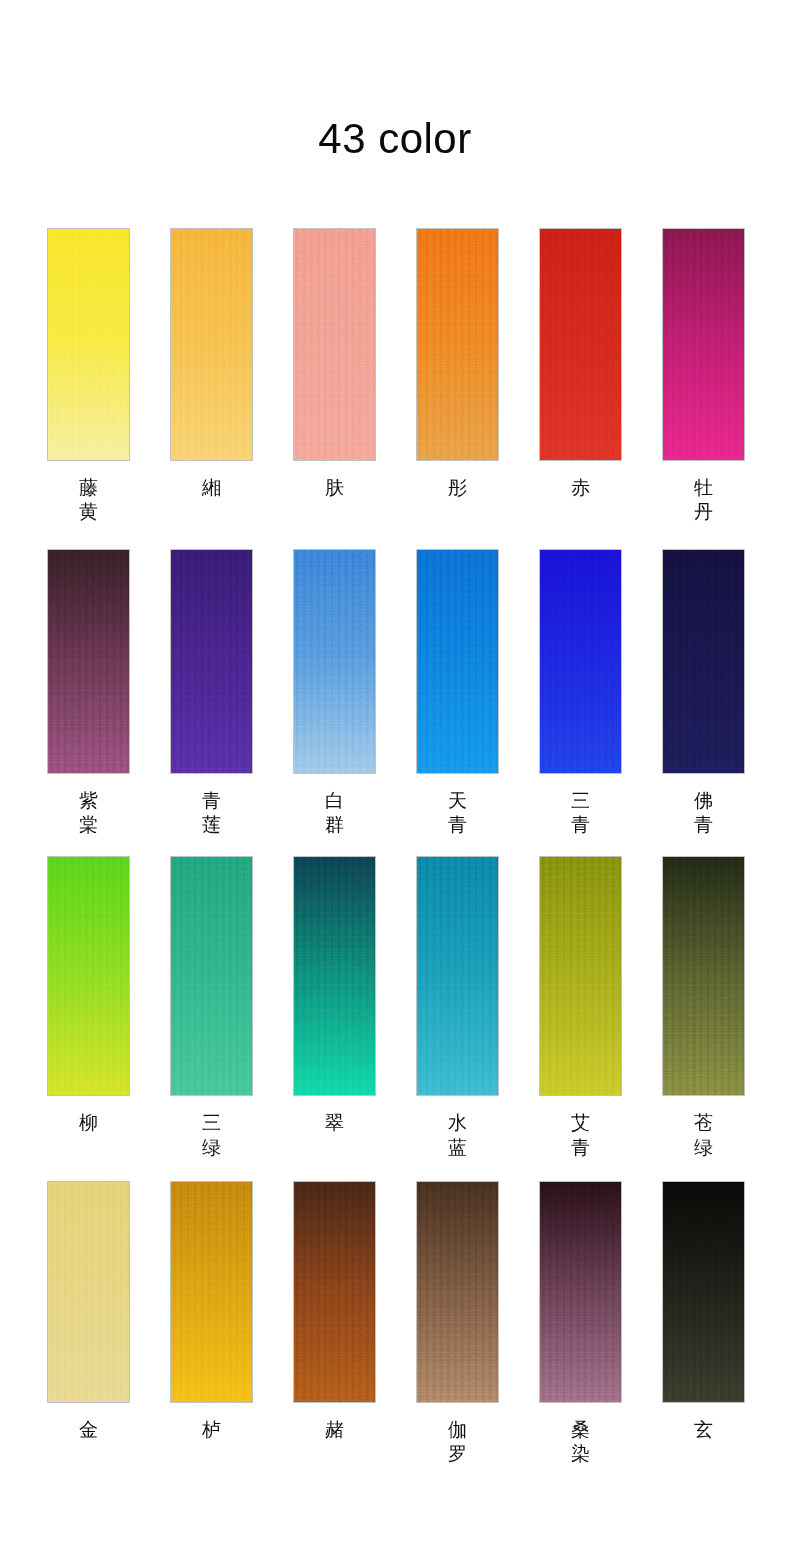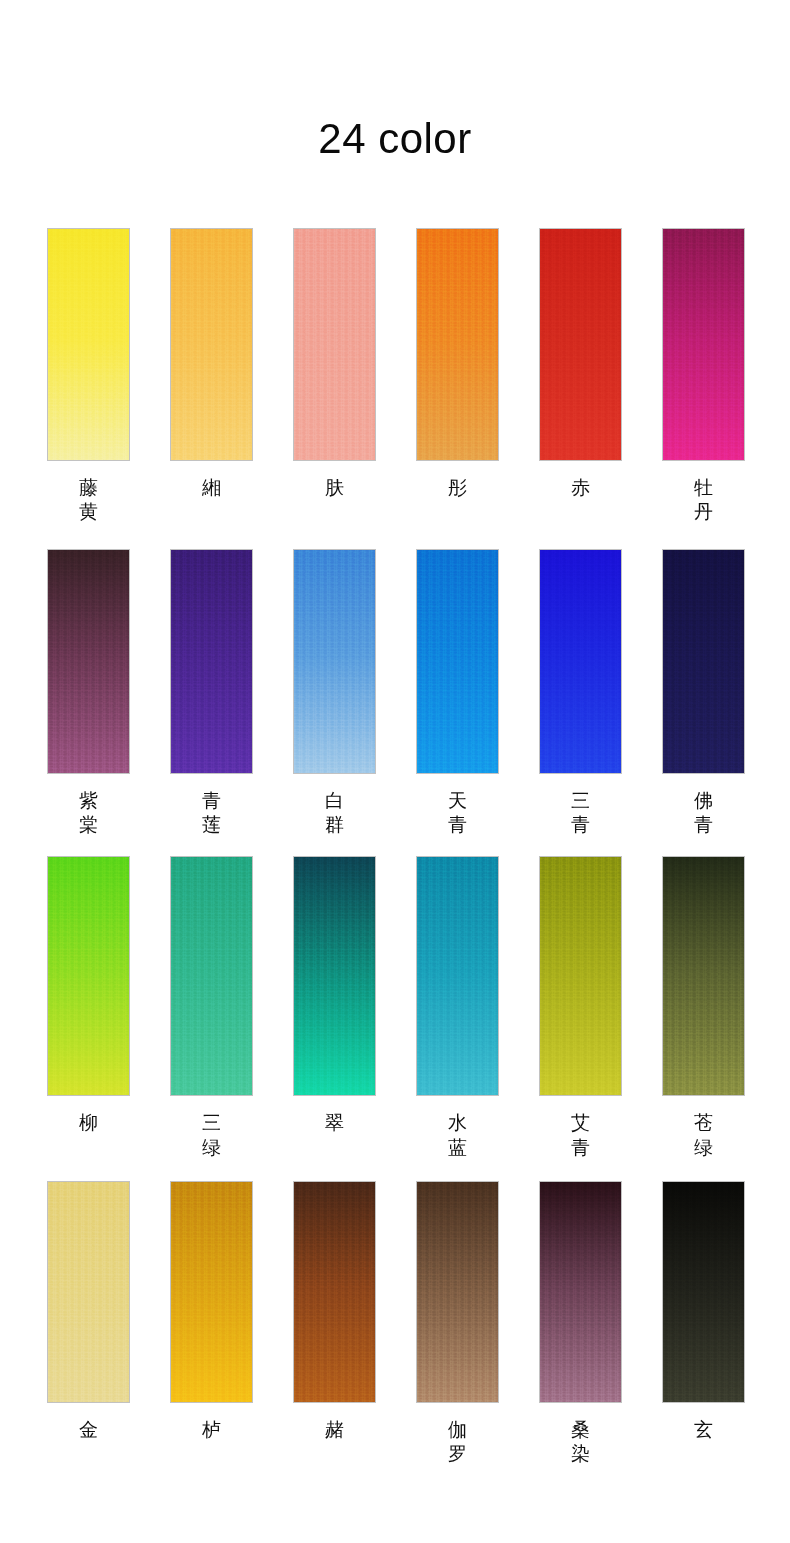--- a/index.html
+++ b/index.html
@@ -77,21 +77,21 @@
     color: #111111;
     white-space: pre-line;
   }
 
   
   .row-spacer { height: 24px; grid-column: 1 / -1; }
 </style>
 </head>
 <body>
 
-<div class="page-title">24 color</div>
+<div class="page-title">43 color</div>
 
 <div class="swatch-grid" id="swatch-grid">
     <div class="swatch-cell">
       <div class="swatch-chip" style="height: 233px;">
         <div class="grad" style="background: linear-gradient(rgb(247, 231, 43) 0%, rgb(249, 234, 69) 48%, rgb(246, 240, 162) 100%);"></div>
         <div class="tex"></div>
       </div>
       <div class="swatch-label">藤
 黄</div>
     </div>

